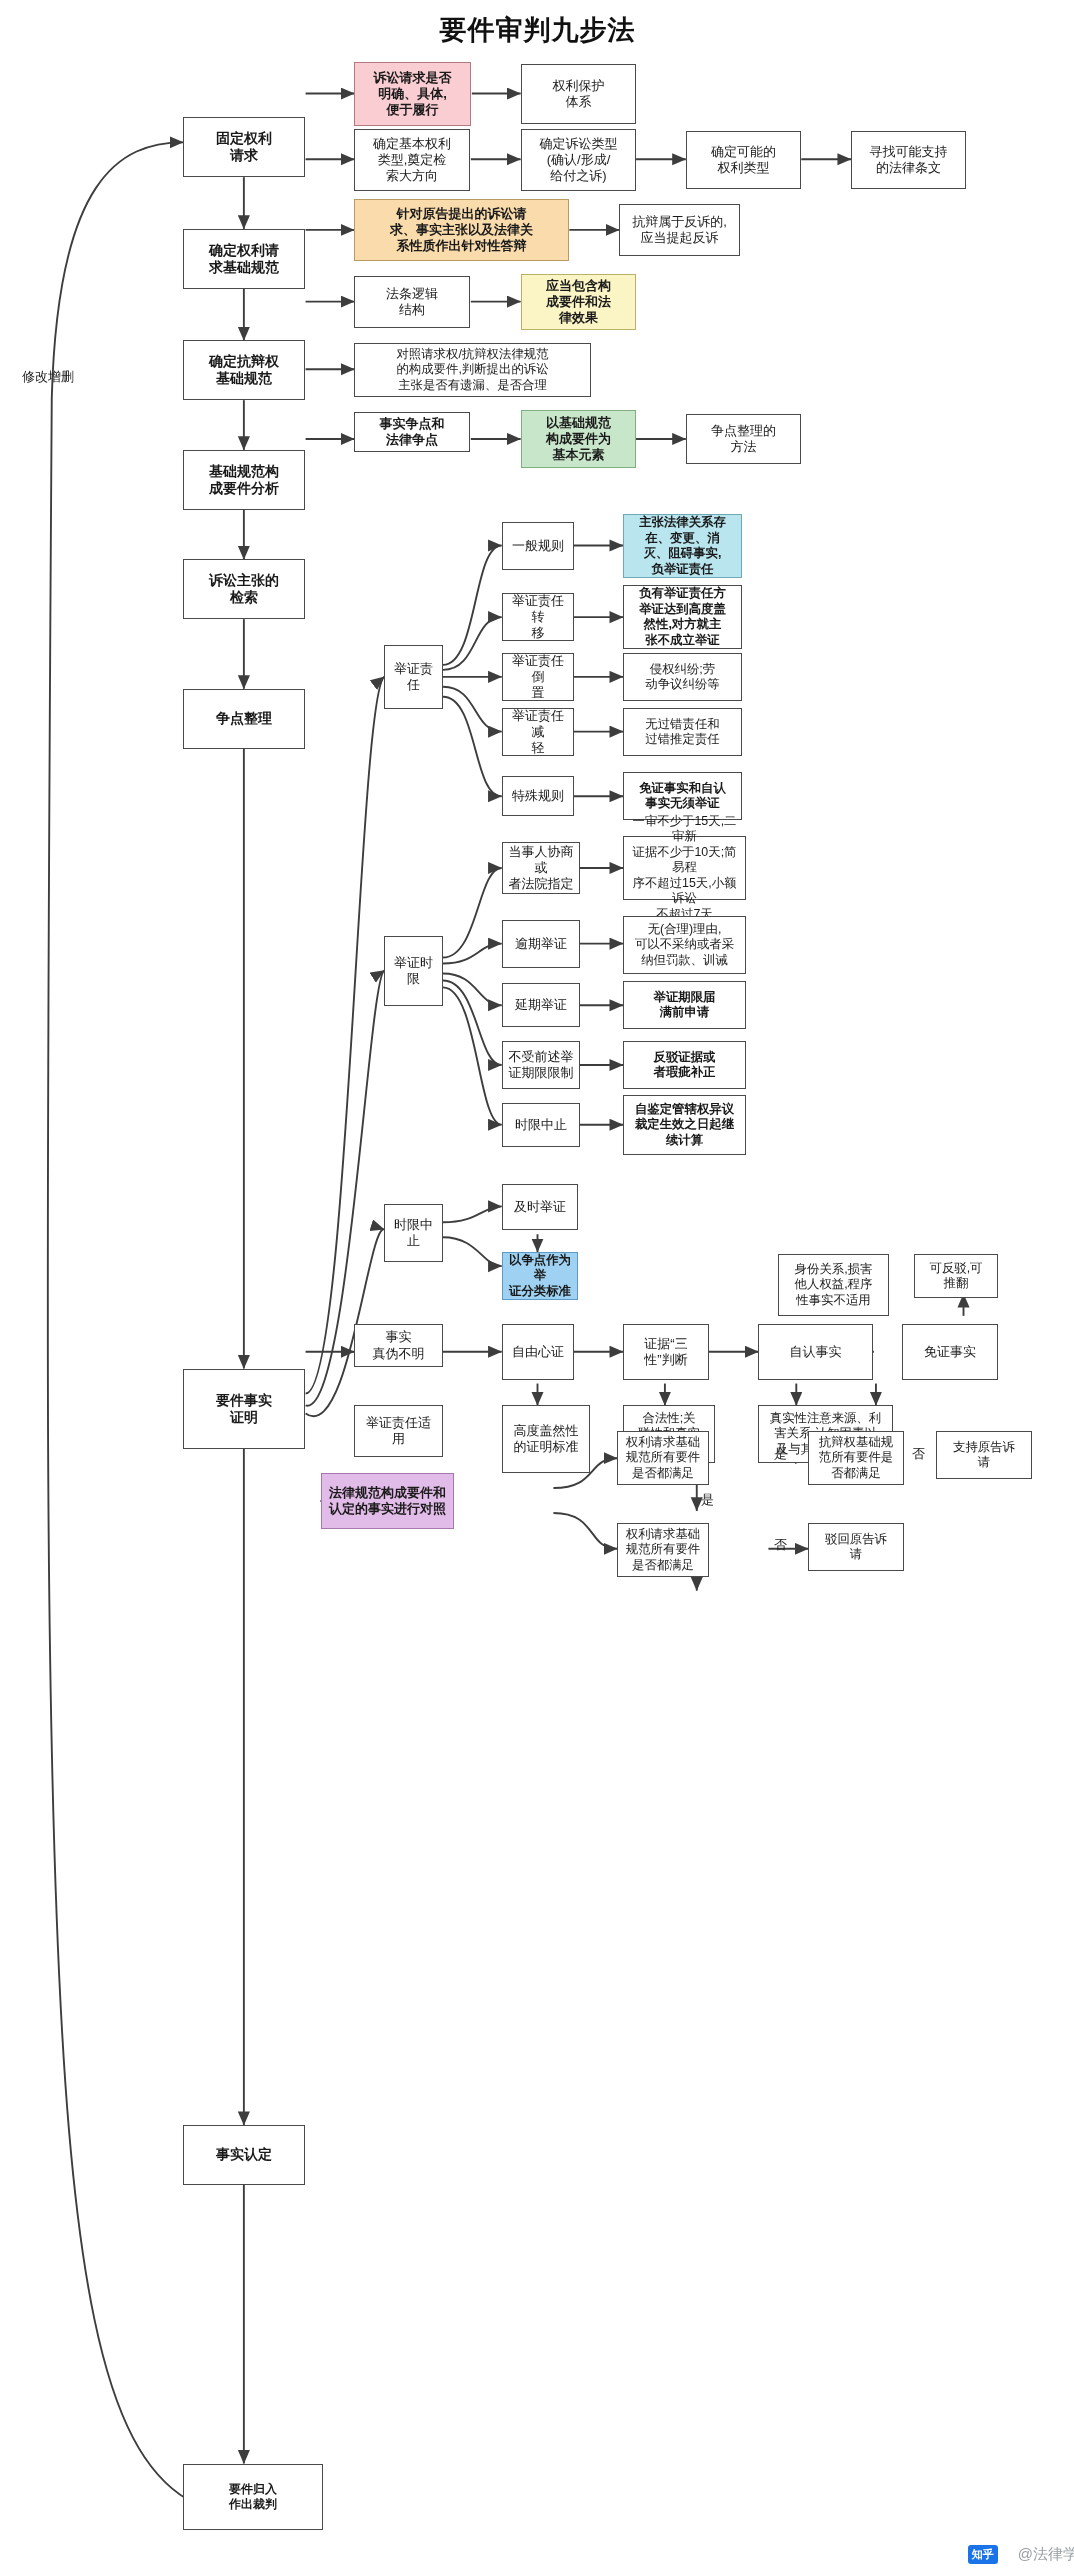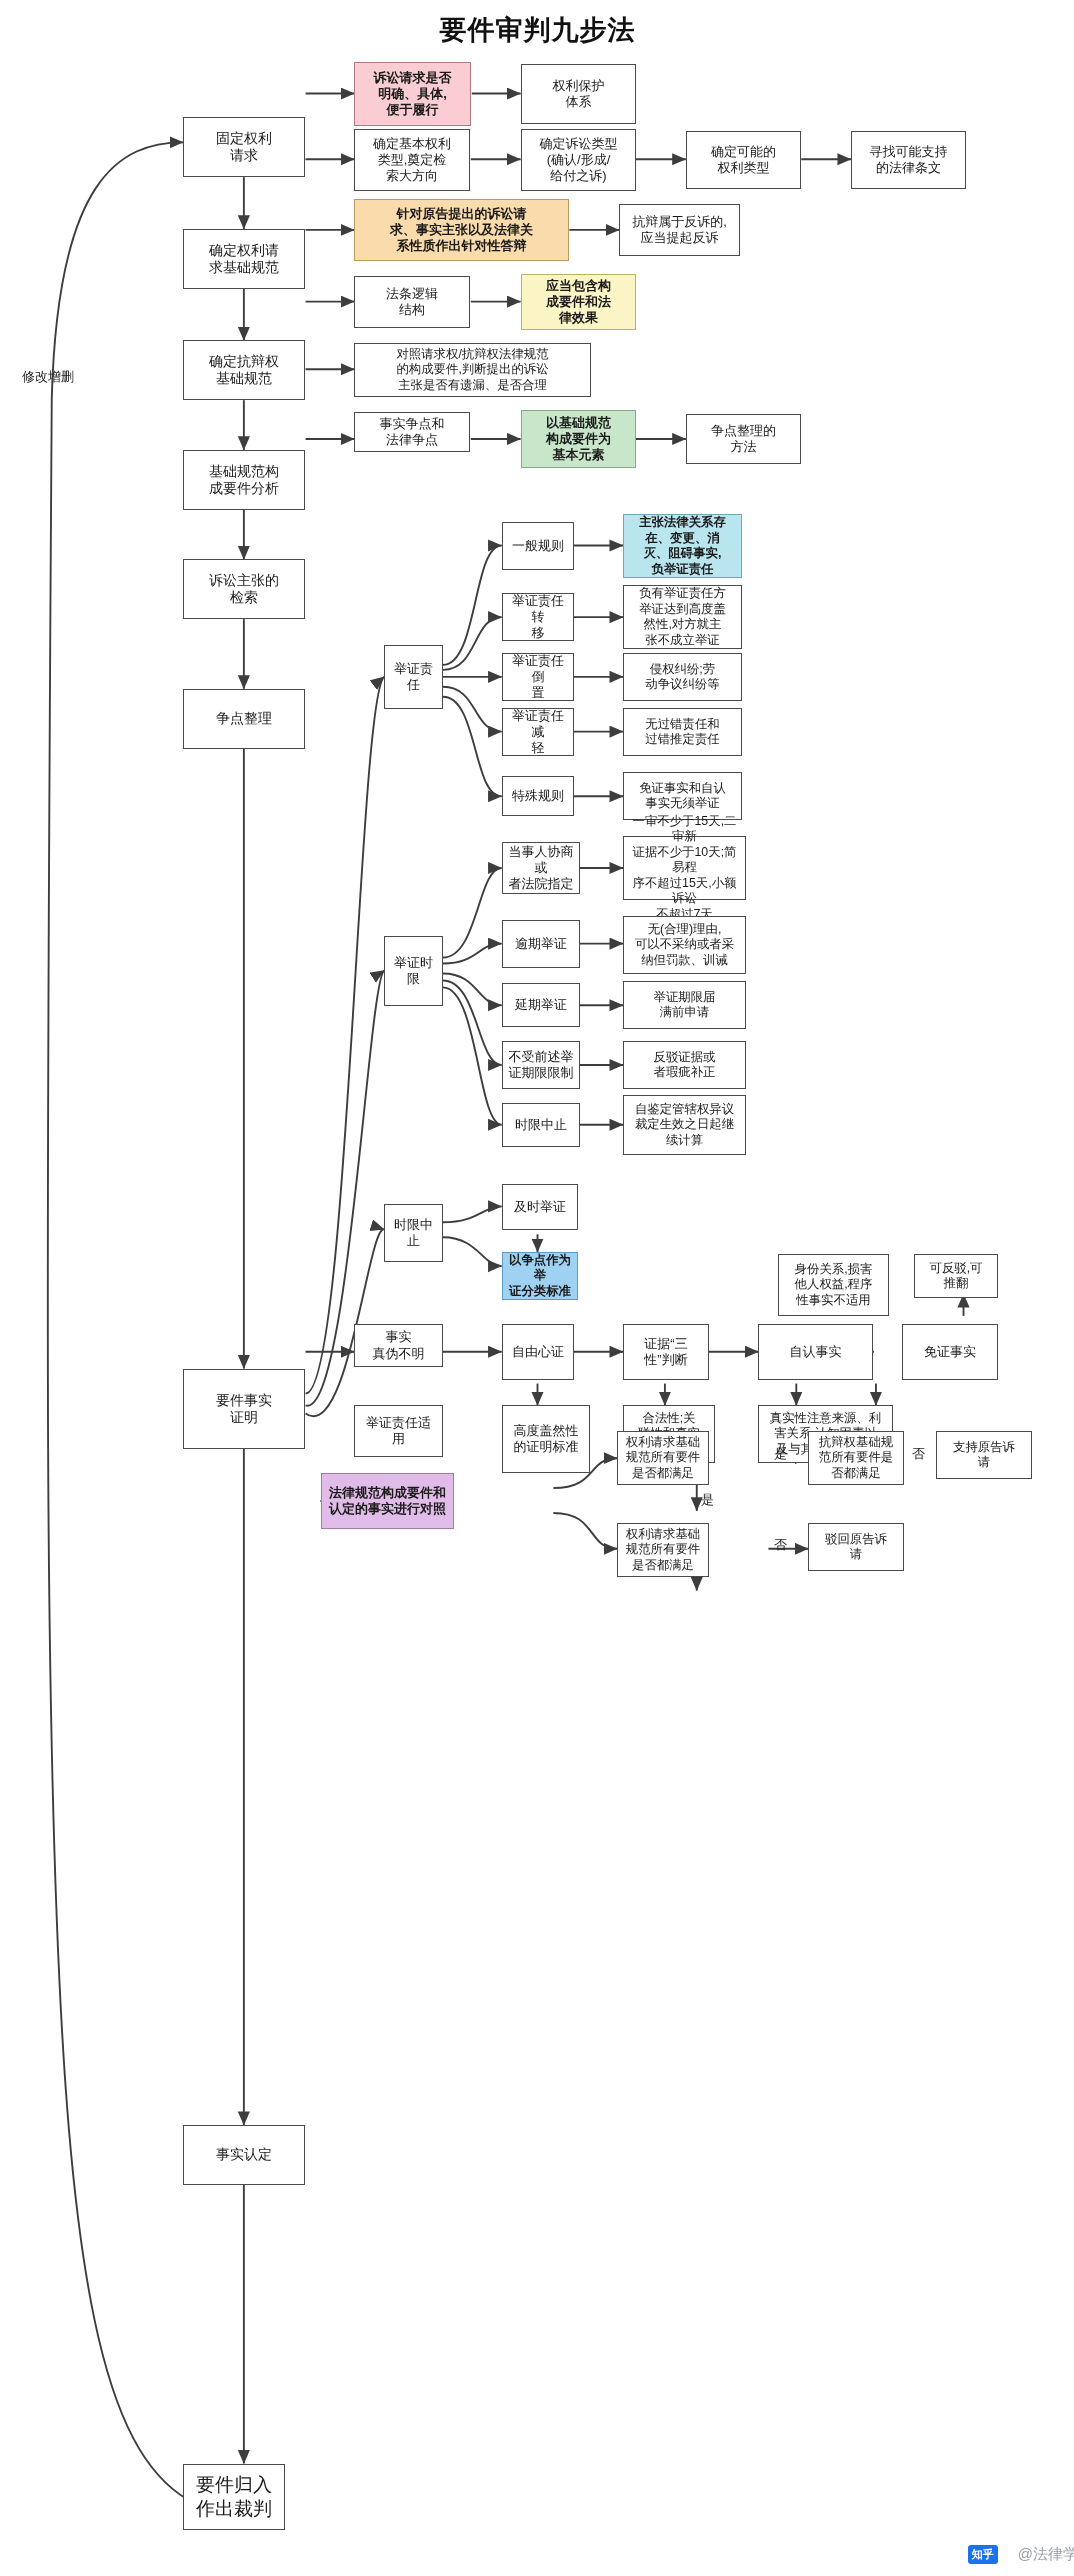--- a/index.html
+++ b/index.html
@@ -4,21 +4,21 @@
 <style>
   html,body{margin:0;padding:0;background:#ffffff;}
   body{font-family:"Liberation Sans","DejaVu Sans",sans-serif;color:#1a1a1a;}
   #stage{position:relative;width:1075px;height:2576px;background:#fff;overflow:hidden;padding-left:32px;}
   #title{position:absolute;left:0;top:12px;width:1075px;text-align:center;
          font-size:27px;font-weight:bold;letter-spacing:1px;color:#111;}
   .node{position:absolute;box-sizing:border-box;border:1.6px solid #4a4a4a;
         background:#fff;display:flex;align-items:center;justify-content:center;
         text-align:center;line-height:1.25;padding:2px 3px;}
   .node span{display:block;width:100%;}
-  .nb{font-weight:normal;}
+  .nb{font-weight:bold;}
   .pink{background:#f9cdd2;border-color:#b07a80;font-weight:bold;}
   .orange{background:#fadcac;border-color:#b99a60;font-weight:bold;}
   .yellow{background:#fbf4c4;border-color:#b9b06a;font-weight:bold;}
   .green{background:#c8e6c9;border-color:#7fae81;font-weight:bold;}
   .cyan{background:#b9e5ef;border-color:#6fa8b5;font-weight:bold;}
   .blue{background:#9fd2f2;border-color:#5e9bc4;font-weight:bold;}
   .purple{background:#e2bce8;border-color:#a579ae;font-weight:bold;}
   .lbl{position:absolute;font-size:13px;color:#222;white-space:nowrap;}
   svg.edges{position:absolute;left:0;top:0;width:1075px;height:2576px;pointer-events:none;}
   #watermark{position:absolute;right:14px;bottom:12px;font-size:15px;color:#9aa0a6;
@@ -142,21 +142,21 @@
     </div>
   <div class="node nb" style="left:183px;top:689px;width:122px;height:60px;font-size:14px">
       <span>争点整理</span>
     </div>
   <div class="node nb" style="left:183px;top:1369px;width:122px;height:80px;font-size:14px">
       <span>要件事实<br>证明</span>
     </div>
   <div class="node nb" style="left:183px;top:2125px;width:122px;height:60px;font-size:14px">
       <span>事实认定</span>
     </div>
-  <div class="node nb" style="left:183px;top:2464px;width:102px;height:66px;font-size:19px">
+  <div class="node nb" style="left:183px;top:2464px;width:140px;height:66px;font-size:12px">
       <span>要件归入<br>作出裁判</span>
     </div>
 
   <div class="lbl" style="left:22px;top:368px;font-size:13px">修改增删</div>
 
   <div class="node pink" style="left:354px;top:62px;width:117px;height:64px;font-size:13px">诉讼请求是否<br>明确、具体,<br>便于履行</div>
   <div class="node" style="left:521px;top:64px;width:115px;height:60px;font-size:13px">权利保护<br>体系</div>
 
   <div class="node" style="left:354px;top:129px;width:116px;height:62px;font-size:13px">确定基本权利<br>类型,奠定检<br>索大方向</div>
   <div class="node" style="left:521px;top:129px;width:115px;height:62px;font-size:13px">确定诉讼类型<br>(确认/形成/<br>给付之诉)</div>

